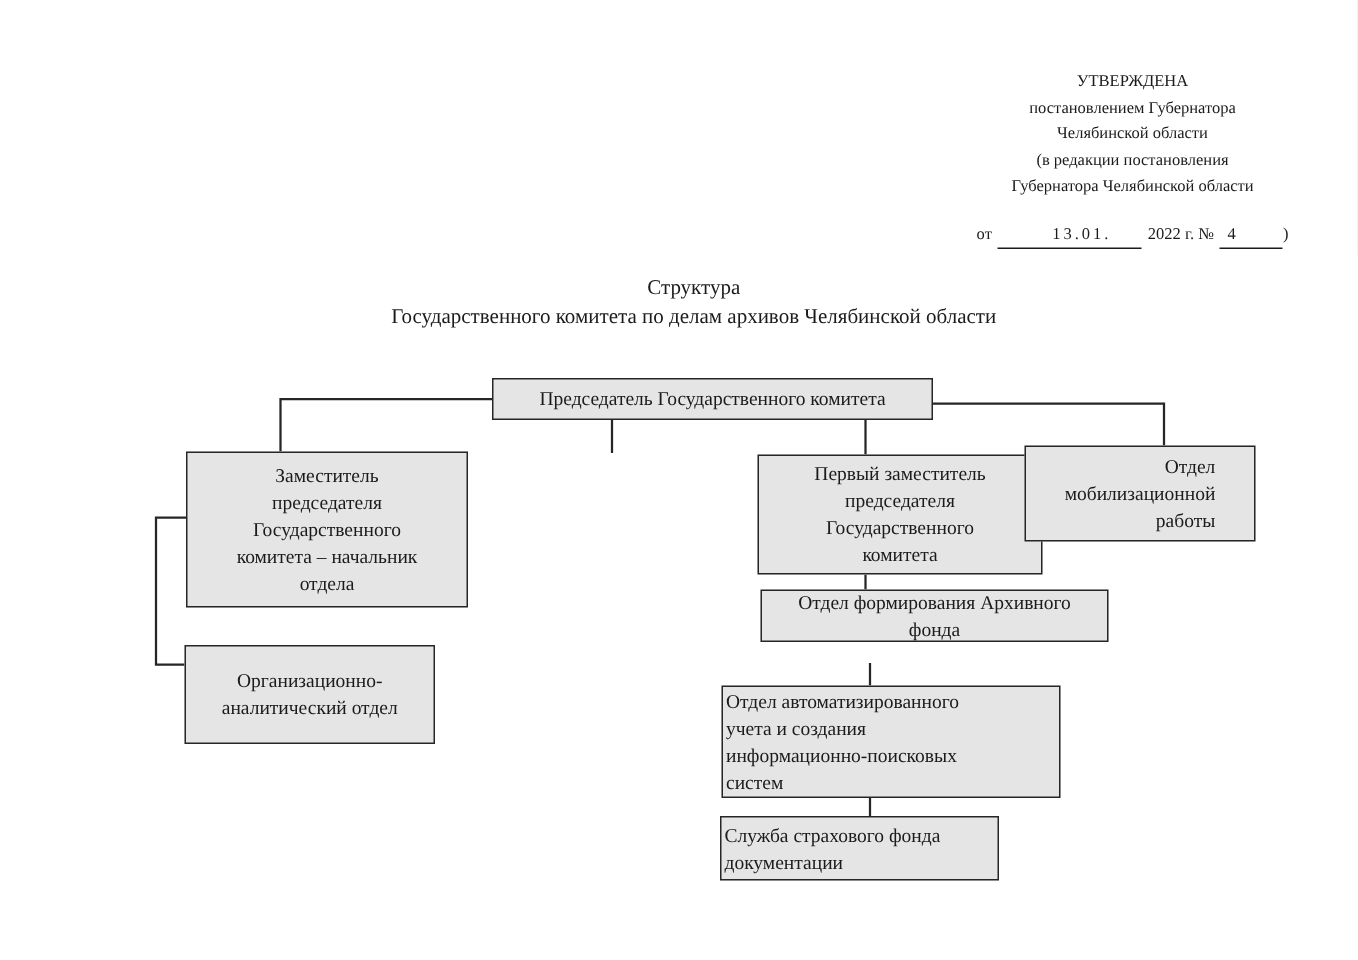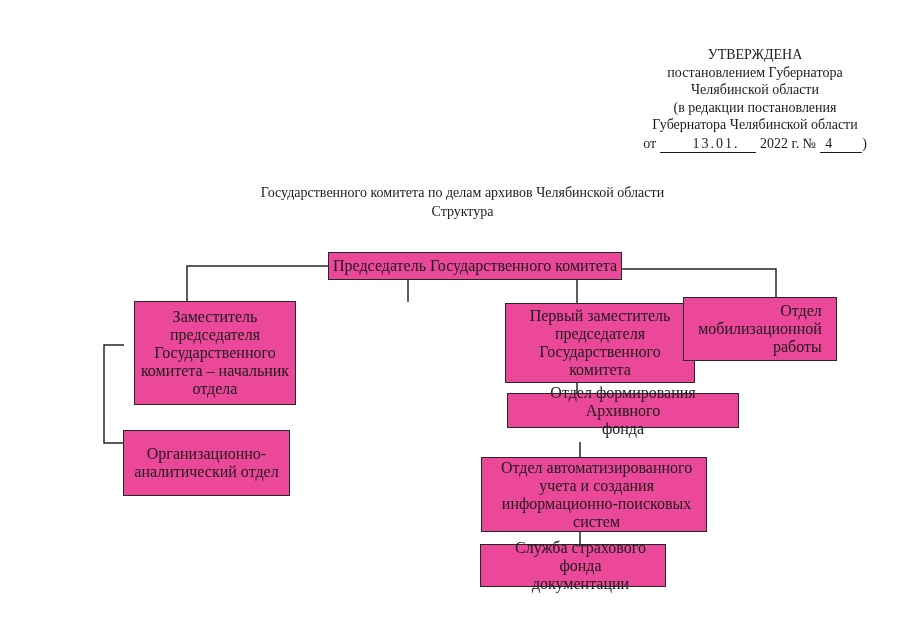--- a/index.html
+++ b/index.html
@@ -14,24 +14,24 @@
     overflow: hidden;
   }
 
   
   .approval {
     position: absolute;
     left: 622px;
     top: 46px;
     width: 266px;
     text-align: center;
-    font-size: 14px;
+    font-size: 11px;
     line-height: 17.5px;
   }
-  .approval .amend-line { white-space: nowrap; margin-top: 1px; }
+  .approval .amend-line { white-space: nowrap; margin-top: 14px; }
   .fill-date {
     display: inline-block;
     border-bottom: 1.3px solid #1b1b1b;
     min-width: 96px;
     padding: 0 10px 0 26px;
     letter-spacing: 2px;
     margin: 0 4px;
   }
   .fill-num {
     display: inline-block;
@@ -50,34 +50,34 @@
     width: 885px;
     text-align: center;
     font-size: 14px;
     line-height: 19px;
   }
 
   
   .box {
     position: absolute;
     border: 1.5px solid #262626;
-    background: #ec4899;
+    background: #e5e5e5;
     display: flex;
     align-items: center;
     justify-content: center;
     text-align: center;
-    font-size: 16px;
+    font-size: 13px;
     line-height: 18px;
     white-space: pre-line;
     padding: 1px 4px;
   }
   .box.align-left {
     justify-content: flex-start;
-    text-align: center;
-    padding-left: 19px;
+    text-align: left;
+    padding-left: 2px;
   }
   .connectors {
     position: absolute;
     left: 0; top: 0;
     pointer-events: none;
   }
 </style>
 </head>
 <body>
 
@@ -88,40 +88,40 @@
     <div>постановлением Губернатора</div>
     <div>Челябинской области</div>
     <div>(в редакции постановления</div>
     <div>Губернатора Челябинской области</div>
     <div class="amend-line">
       <span>от</span><span class="fill-date">13.01.</span><span>2022 г. №</span><span class="fill-num">4</span><span>)</span>
     </div>
   </div>
 
   <div class="doc-title">
+    <div>Структура</div>
     <div>Государственного комитета по делам архивов Челябинской области</div>
-    <div>Структура</div>
   </div>
 
   <svg class="connectors" width="905" height="640" viewBox="0 0 905 640">
     <g fill="none" stroke="#262626" stroke-width="1.5">
       <path d="M328 266 L187 266 L187 301"></path>
       <path d="M622 269 L776 269 L776 297"></path>
       <path d="M408 280 L408 302"></path>
       <path d="M577 280 L577 303"></path>
       <path d="M577 383 L577 393"></path>
       <path d="M580 442 L580 457"></path>
       <path d="M580 532 L580 544"></path>
       <path d="M124 345 L104 345 L104 443 L123 443"></path>
     </g>
   </svg>
 
   <div class="box" style="left:328px; top:252px; width:294px; height:28px;">Председатель Государственного комитета</div>
 
-  <div class="box" style="left:134px; top:301px; width:162px; height:104px;">Заместитель
+  <div class="box" style="left:124px; top:301px; width:188px; height:104px;">Заместитель
 председателя
 Государственного
 комитета – начальник
 отдела</div>
 
 
   <div class="box" style="left:505px; top:303px; width:190px; height:80px;text-align:center;">Первый заместитель
 председателя
 Государственного
 комитета</div>

